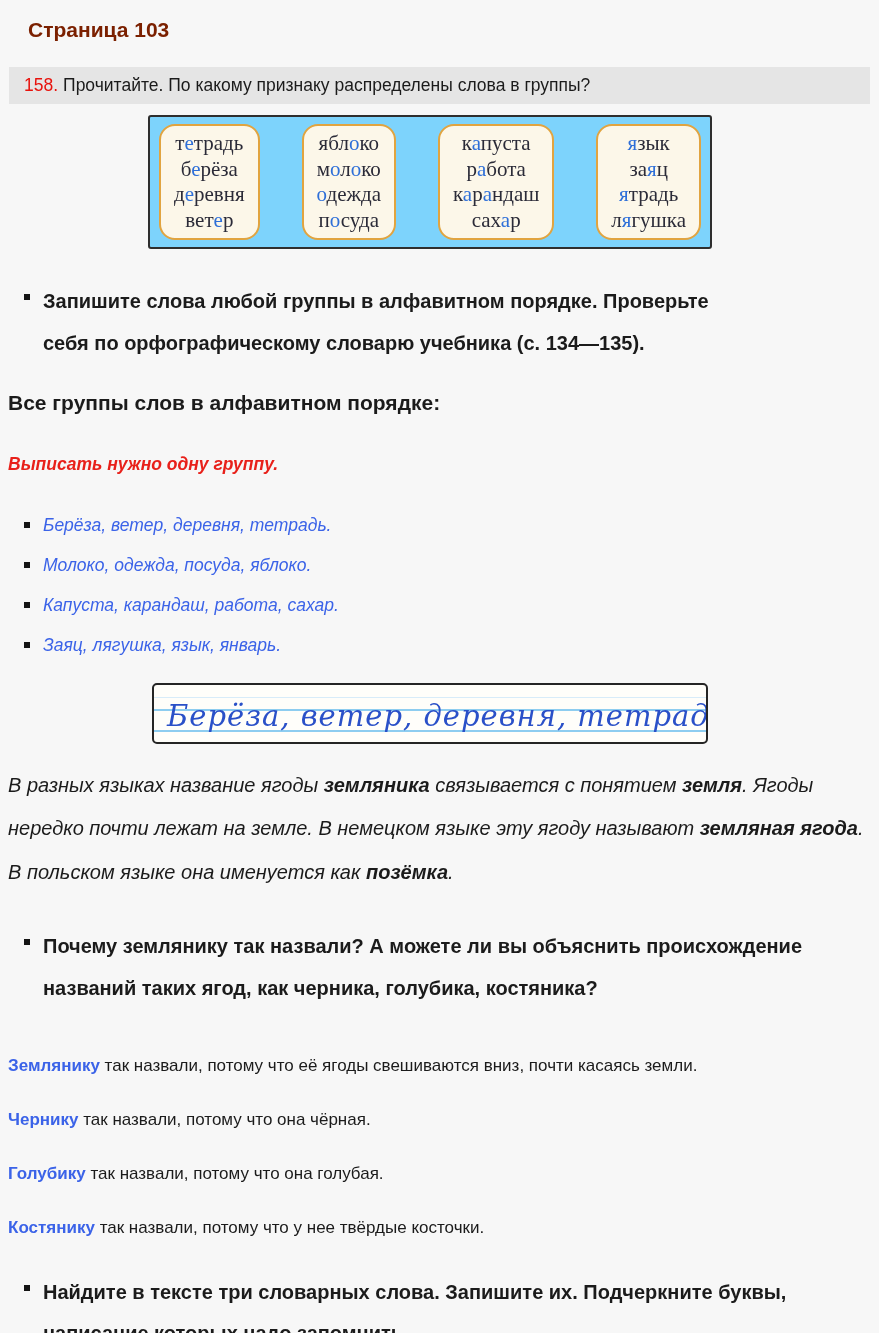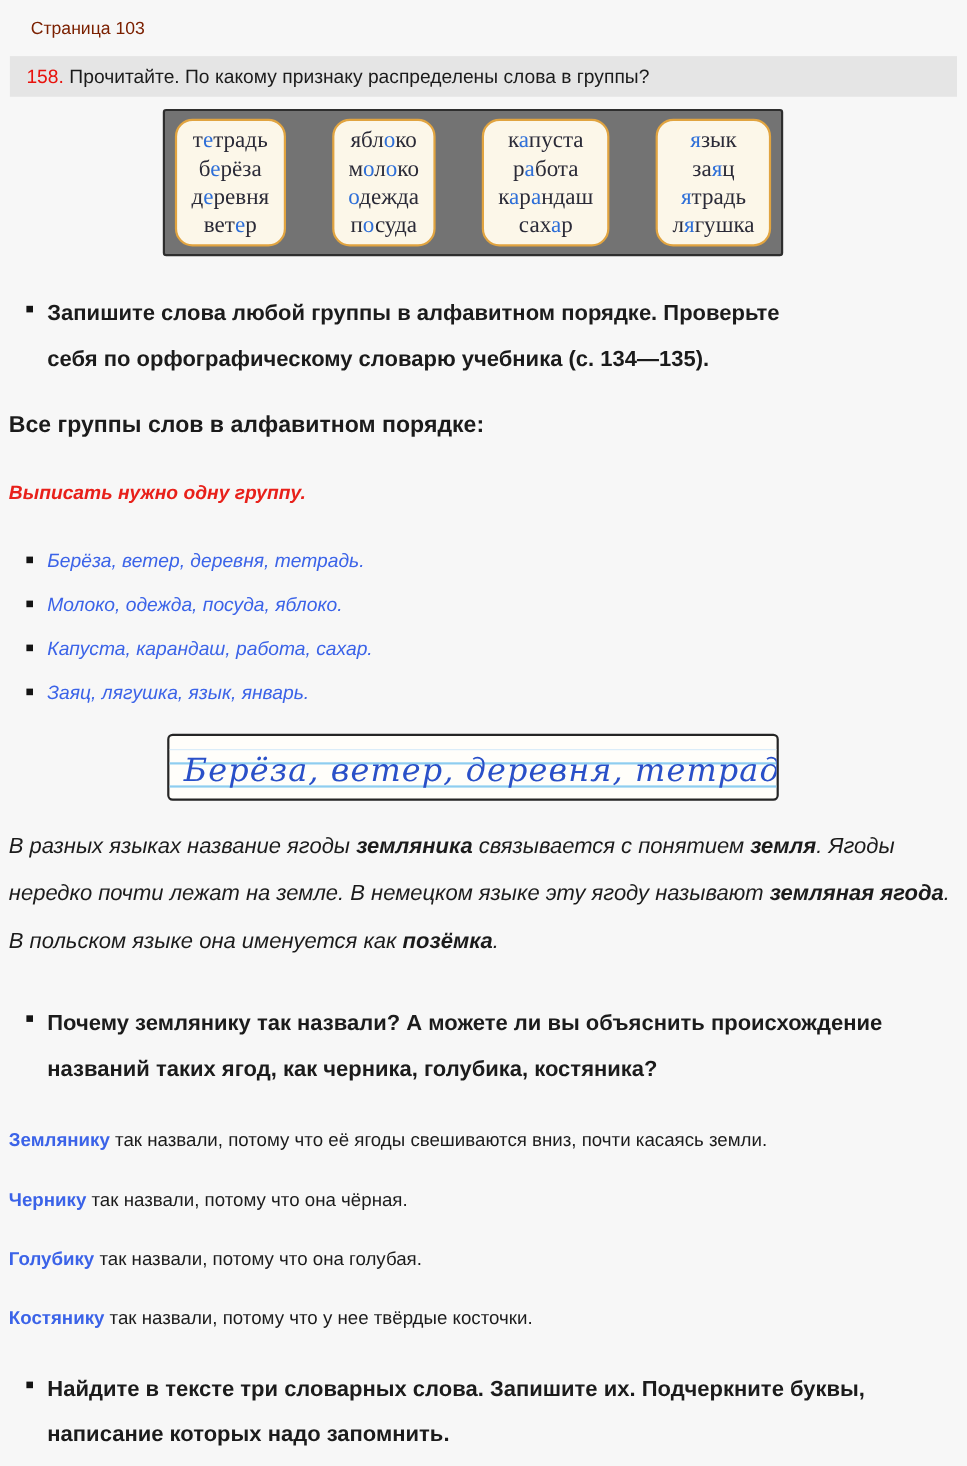--- a/index.html
+++ b/index.html
@@ -6,34 +6,34 @@
   html,body { margin:0; padding:0; }
   body {
     width:879px; height:1333px; overflow:hidden;
     background:#f7f7f7;
     font-family:"Liberation Sans", sans-serif;
     font-size:17px; color:#1b1b1b;
   }
   .page { padding:2px 0 0 0; }
 
   .page-title {
-    font-size:16px; font-weight:normal; color:#7b2000;
-    margin:16px 0 15px 28px;
+    font-size:21px; font-weight:bold; color:#7b2000;
+    margin:16px 0 25px 28px;
   }
 
   .task-bar {
     background:#e5e5e5; margin:0 9px; padding:8px 15px;
     font-weight:normal; font-size:17.5px; line-height:1.2;
   }
   .task-num { color:#e8120c; margin-right:5px; }
 
   
   .figure {
     width:564px; margin:11px auto 0 148px;
-    background:#737373; border:2px solid #2e2e2e; border-radius:3px;
+    background:#7dd3fc; border:2px solid #2e2e2e; border-radius:3px;
     padding:7px 9px;
   }
   .figure-inner { display:flex; justify-content:space-between; align-items:stretch; }
   .word-box {
     background:#fcf7e9; border:2px solid #e1a440; border-radius:16px;
     padding:5px 13px; text-align:center;
     font-family:"Liberation Serif", serif; font-size:21px; color:#2b2b38;
     line-height:1.22; display:flex; flex-direction:column; justify-content:center;
   }
   .word-box .hl { color:#2e6fd8; }
@@ -80,21 +80,21 @@
     margin:20px 0 0 8px; max-width:858px;
   }
   .para-italic .b { font-weight:bold; }
 
   .berries { margin-top:6px; }
   .berry { margin:0 0 33px 8px; line-height:1.25; }
   .berry .term { color:#3b63e8; font-weight:bold; }
 
   .mb159 { margin-top:17px; }
   .q-bullets { margin-top:26px; }
-  .berries-wrap { margin-top:32px; }
+  .berries-wrap { margin-top:45px; }
 </style>
 </head>
 <body>
 
 <div class="page">
 
   <div class="page-title">Страница 103</div>
 
   <div class="task-bar">
     <span class="task-num">158.</span><span>Прочитайте. По какому признаку распределены слова в группы?</span>

